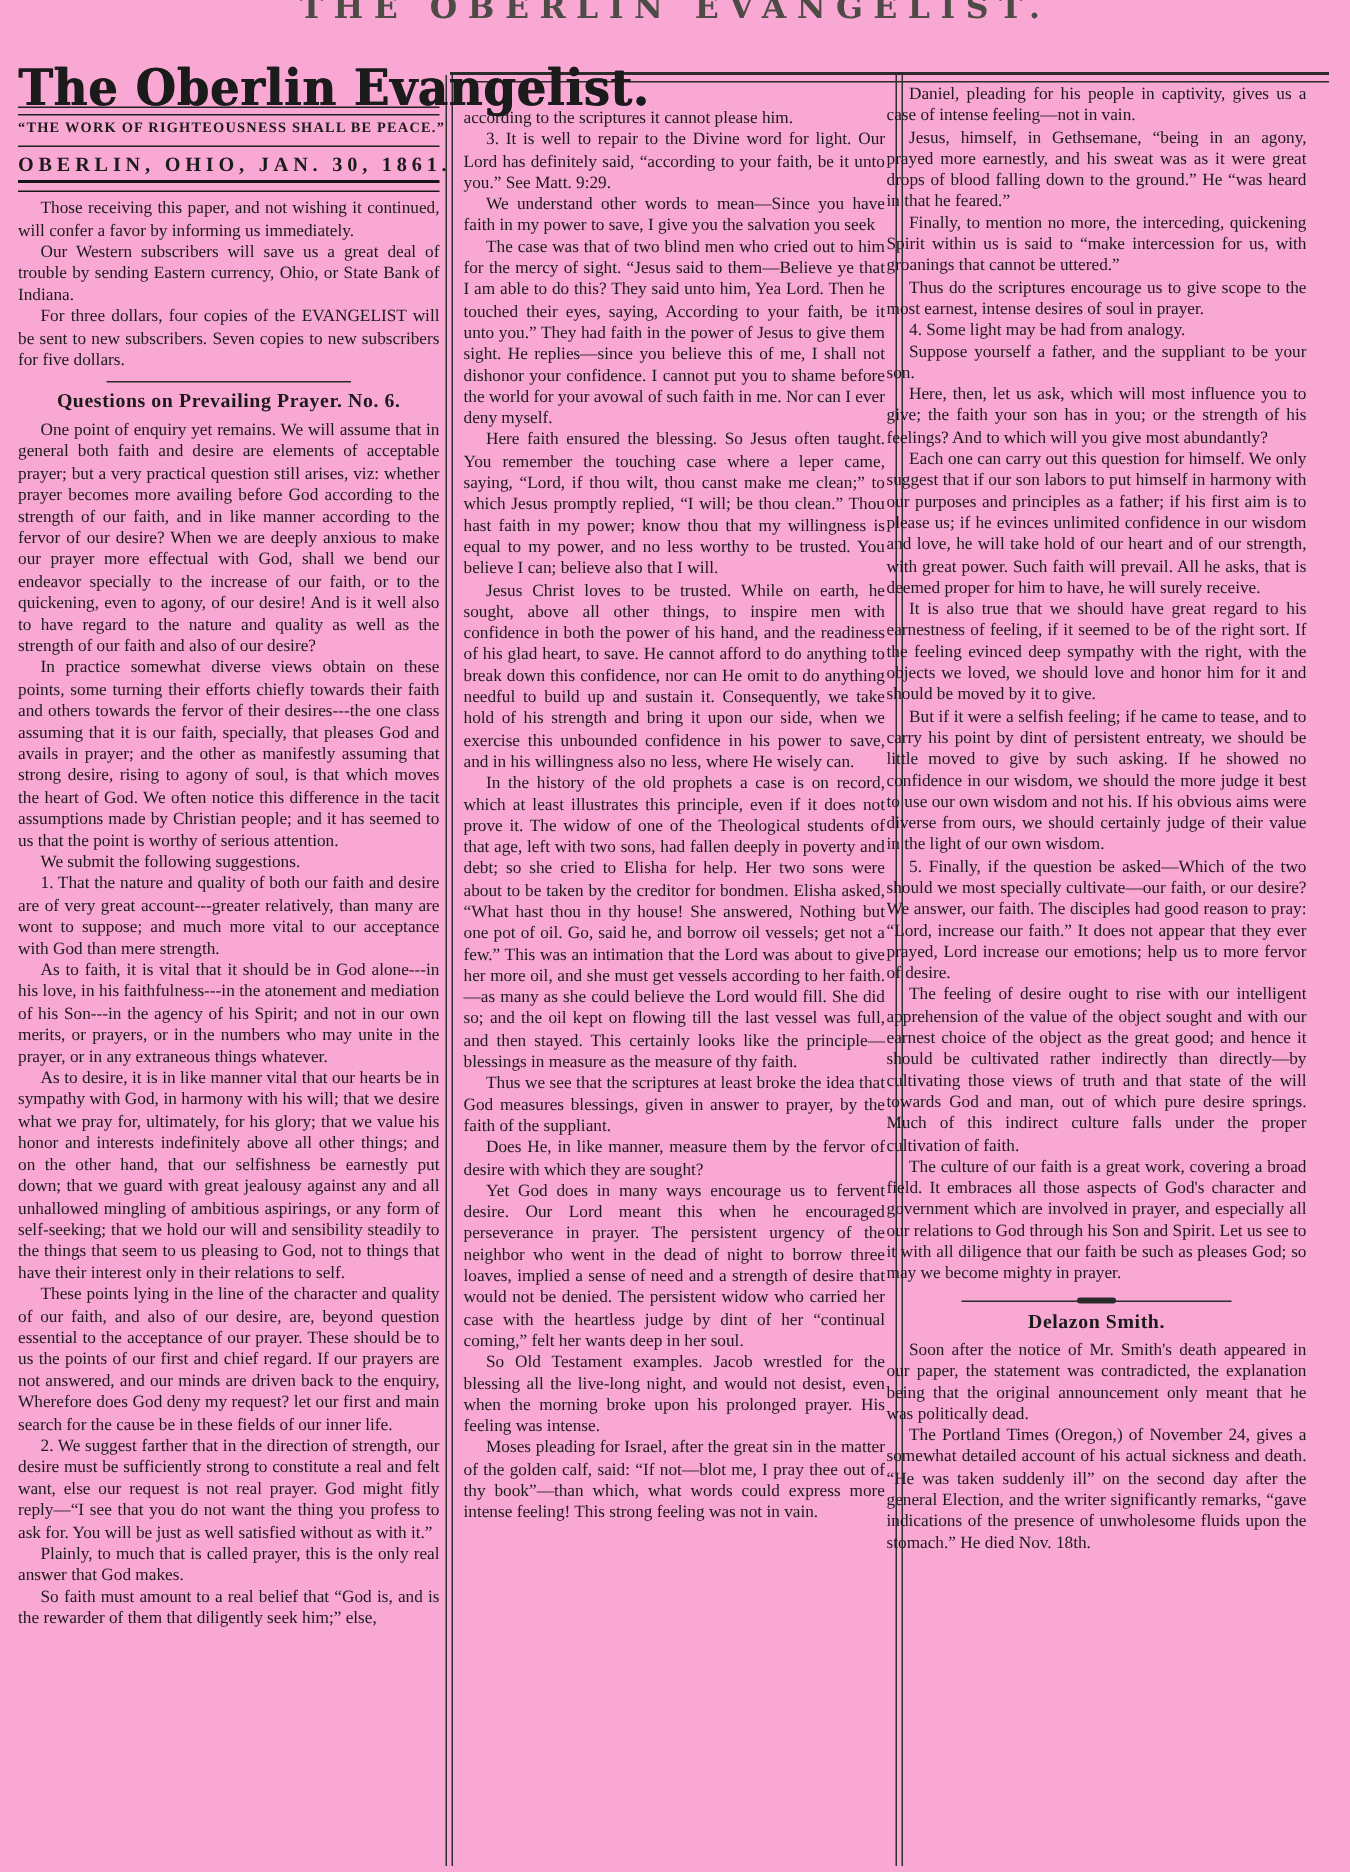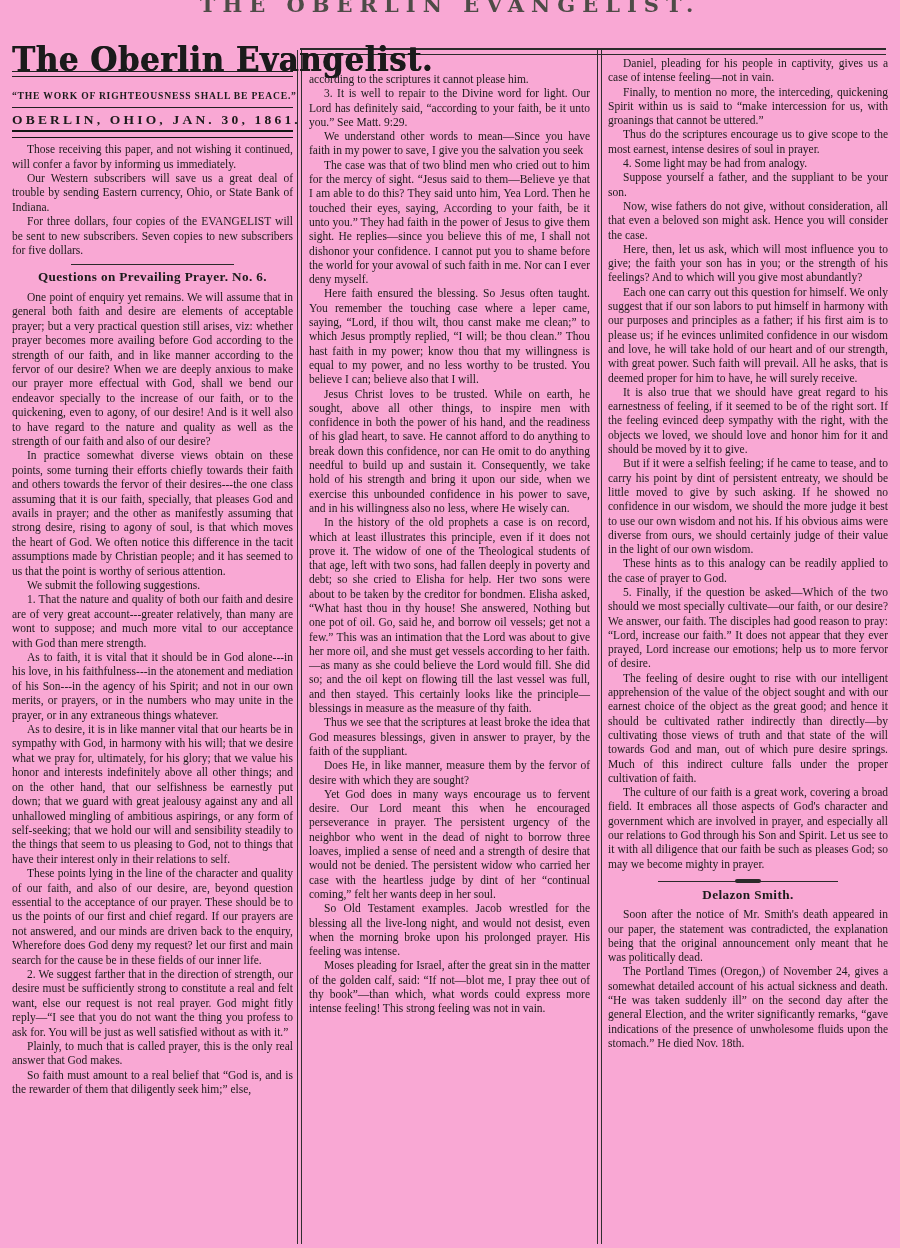--- a/index.html
+++ b/index.html
@@ -19,32 +19,32 @@
   }
   .vrule {
     position:absolute; top:50px; bottom:4px; width:3px;
     border-left:1px solid #2f2f2f; border-right:1px solid #2f2f2f;
   }
   .v1 { left:297px; } .v2 { left:597px; }
 
   .col { position:absolute; text-align:justify; font-size:11.5px; line-height:14.4px; }
   .col1 { left:12px;  width:281px; top:50px; }
   .col2 { left:309px; width:281px; top:72px; line-height:14.3px; }
-  .col3 { left:608px; width:280px; top:56px; line-height:14.3px; }
+  .col3 { left:591px; width:280px; top:56px; line-height:14.3px; }
 
   .mast-title {
     text-align:center; font-family:"DejaVu Serif",serif; font-weight:bold;
     font-size:31px; margin:2px 0 5px; letter-spacing:0.5px;
     transform:scaleY(1.08); text-shadow:0.6px 0 0 #1b1b1b;
     white-space:nowrap;
   }
   .rule-double { height:4px; border-top:1px solid #202020; border-bottom:1px solid #202020; margin:2px 0; }
   .rule-thin   { height:1px; border-top:1px solid #202020; margin:2px 0; }
   .rule-thick  { height:5px; border-top:2.5px solid #161616; border-bottom:1px solid #161616; margin:3px 0 4px; }
-  .motto    { text-align:center; font-weight:bold; font-size:9.6px; letter-spacing:0.8px; margin:12px 0 3px; white-space:nowrap; }
+  .motto    { text-align:center; font-weight:bold; font-size:9.6px; letter-spacing:0.8px; margin:2px 0 3px; white-space:nowrap; }
   .dateline { text-align:left; font-weight:bold; font-size:13.5px; letter-spacing:3.2px; margin:4px 0 3px; white-space:nowrap; }
 
   .para { margin:0; text-indent:15px; }
   .cont > .para:first-child { text-indent:0; }
 
   .divider { width:58%; margin:7px auto 5px; border-top:1.4px solid #2a2a2a; position:relative; }
   .divider2 { width:64%; margin:10px auto 6px; }
   .divider2::after {
     content:""; position:absolute; left:50%; top:-3px; width:26px; height:4px;
     margin-left:-13px; background:#2a2a2a; border-radius:2px;
@@ -105,30 +105,29 @@
         <p class="para">Does He, in like manner, measure them by the fervor of desire with which they are sought?</p>
         <p class="para">Yet God does in many ways encourage us to fervent desire.  Our Lord meant this when he encouraged perseverance in prayer.  The persistent urgency of the neighbor who went in the dead of night to borrow three loaves, implied a sense of need and a strength of desire that would not be denied.  The persistent widow who carried her case with the heartless judge by dint of her “continual coming,” felt her wants deep in her soul.</p>
         <p class="para">So Old Testament examples.  Jacob wrestled for the blessing all the live-long night, and would not desist, even when the morning broke upon his prolonged prayer.  His feeling was intense.</p>
         <p class="para">Moses pleading for Israel, after the great sin in the matter of the golden calf, said: “If not—blot me, I pray thee out of thy book”—than which, what words could express more intense feeling!  This strong feeling was not in vain.</p>
       </div>
   </div>
 
   <div class="col col3">
     <div>
         <p class="para">Daniel, pleading for his people in captivity, gives us a case of intense feeling—not in vain.</p>
+        <p class="para">Jesus, himself, in Gethsemane, “being in an agony, prayed more earnestly, and his sweat was as it were great drops of blood falling down to the ground.”  He “was heard in that he feared.”</p>
         <p class="para">Finally, to mention no more, the interceding, quickening Spirit within us is said to “make intercession for us, with groanings that cannot be uttered.”</p>
         <p class="para">Thus do the scriptures encourage us to give scope to the most earnest, intense desires of soul in prayer.</p>
         <p class="para">4.  Some light may be had from analogy.</p>
         <p class="para">Suppose yourself a father, and the suppliant to be your son.</p>
-        <p class="para">Now, wise fathers do not give, without consideration, all that even a beloved son might ask.  Hence you will consider the case.</p>
         <p class="para">Here, then, let us ask, which will most influence you to give; the faith your son has in you; or the strength of his feelings?  And to which will you give most abundantly?</p>
         <p class="para">Each one can carry out this question for himself.  We only suggest that if our son labors to put himself in harmony with our purposes and principles as a father; if his first aim is to please us; if he evinces unlimited confidence in our wisdom and love, he will take hold of our heart and of our strength, with great power.  Such faith will prevail.  All he asks, that is deemed proper for him to have, he will surely receive.</p>
         <p class="para">It is also true that we should have great regard to his earnestness of feeling, if it seemed to be of the right sort.  If the feeling evinced deep sympathy with the right, with the objects we loved, we should love and honor him for it and should be moved by it to give.</p>
         <p class="para">But if it were a selfish feeling; if he came to tease, and to carry his point by dint of persistent entreaty, we should be little moved to give by such asking.  If he showed no confidence in our wisdom, we should the more judge it best to use our own wisdom and not his.  If his obvious aims were diverse from ours, we should certainly judge of their value in the light of our own wisdom.</p>
-        <p class="para">These hints as to this analogy can be readily applied to the case of prayer to God.</p>
         <p class="para">5.  Finally, if the question be asked—Which of the two should we most specially cultivate—our faith, or our desire?  We answer, our faith.  The disciples had good reason to pray: “Lord, increase our faith.”  It does not appear that they ever prayed, Lord increase our emotions; help us to more fervor of desire.</p>
         <p class="para">The feeling of desire ought to rise with our intelligent apprehension of the value of the object sought and with our earnest choice of the object as the great good; and hence it should be cultivated rather indirectly than directly—by cultivating those views of truth and that state of the will towards God and man, out of which pure desire springs.  Much of this indirect culture falls under the proper cultivation of faith.</p>
         <p class="para">The culture of our faith is a great work, covering a broad field.  It embraces all those aspects of God's character and government which are involved in prayer, and especially all our relations to God through his Son and Spirit.  Let us see to it with all diligence that our faith be such as pleases God; so may we become mighty in prayer.</p>
       </div>
 
     <div class="divider divider2"></div>
     <div class="article-title">Delazon Smith.</div>
 
     <div>
         <p class="para">Soon after the notice of Mr. Smith's death appeared in our paper, the statement was contradicted, the explanation being that the original announcement only meant that he was politically dead.</p>

